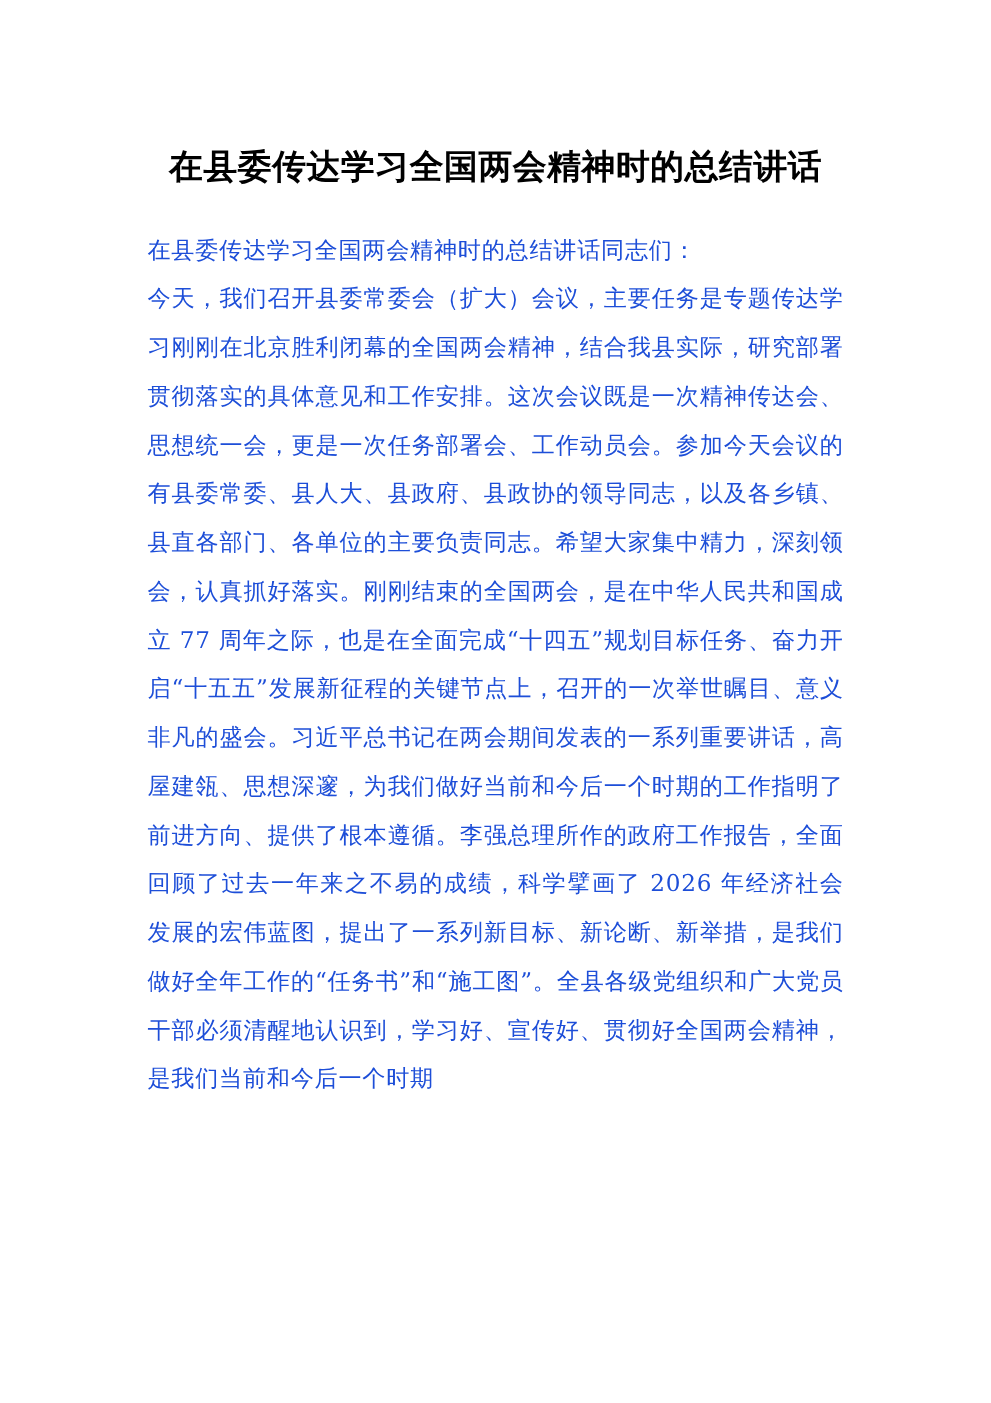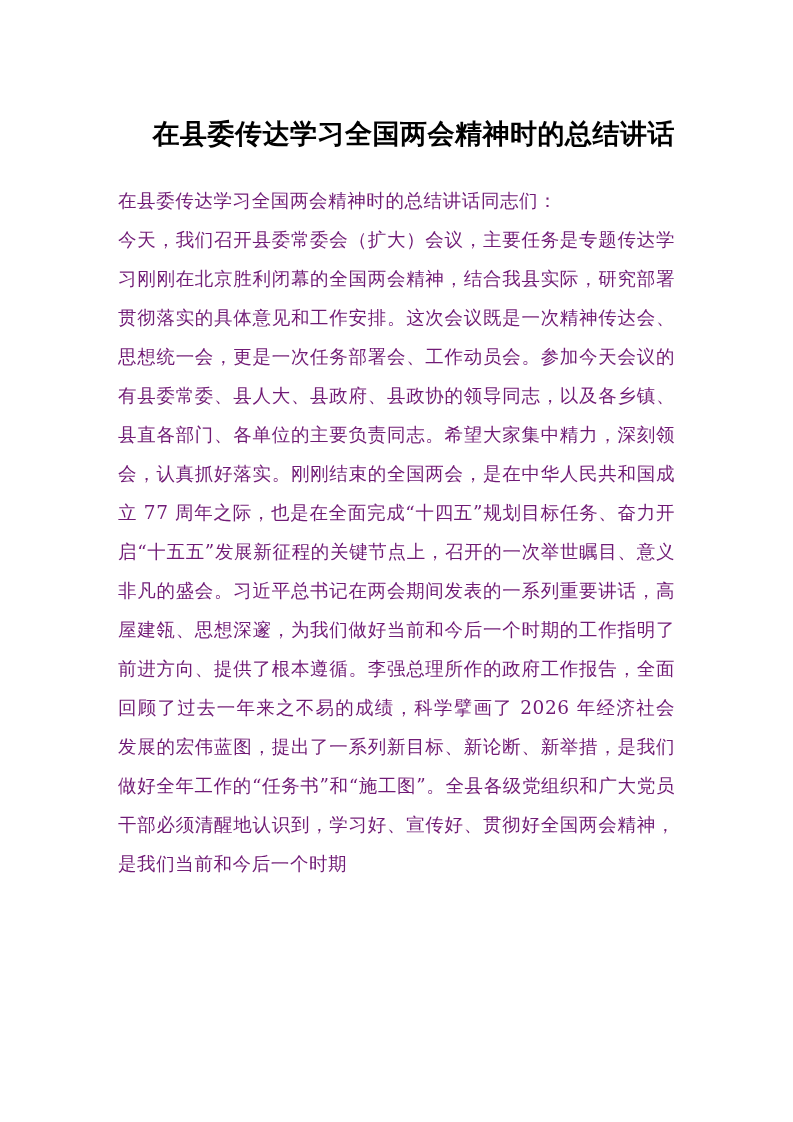--- a/index.html
+++ b/index.html
@@ -21,32 +21,32 @@
     padding: 112px 118px 60px 118px;
     background: #ffffff;
     position: relative;
   }
   .doc-title {
     font-family: "DejaVu Sans", "Liberation Sans", sans-serif;
     font-weight: bold;
     font-size: 27px;
     line-height: 43px;
     letter-spacing: 0.5px;
-    text-align: right;
+    text-align: center;
     margin: 0 0 26px 0;
     color: #000000;
   }
   .body-text {
     font-family: "DejaVu Serif", "Liberation Serif", serif;
     font-size: 18.5px;
     line-height: 39px;
     letter-spacing: 0.6px;
     text-align: justify;
     text-justify: inter-ideograph;
-    color: #701a75;
+    color: #1d4ed8;
     margin: 0;
   }
   .para {
     margin: 0;
     text-indent: 0;
   }
 </style>
 </head>
 <body>
 

